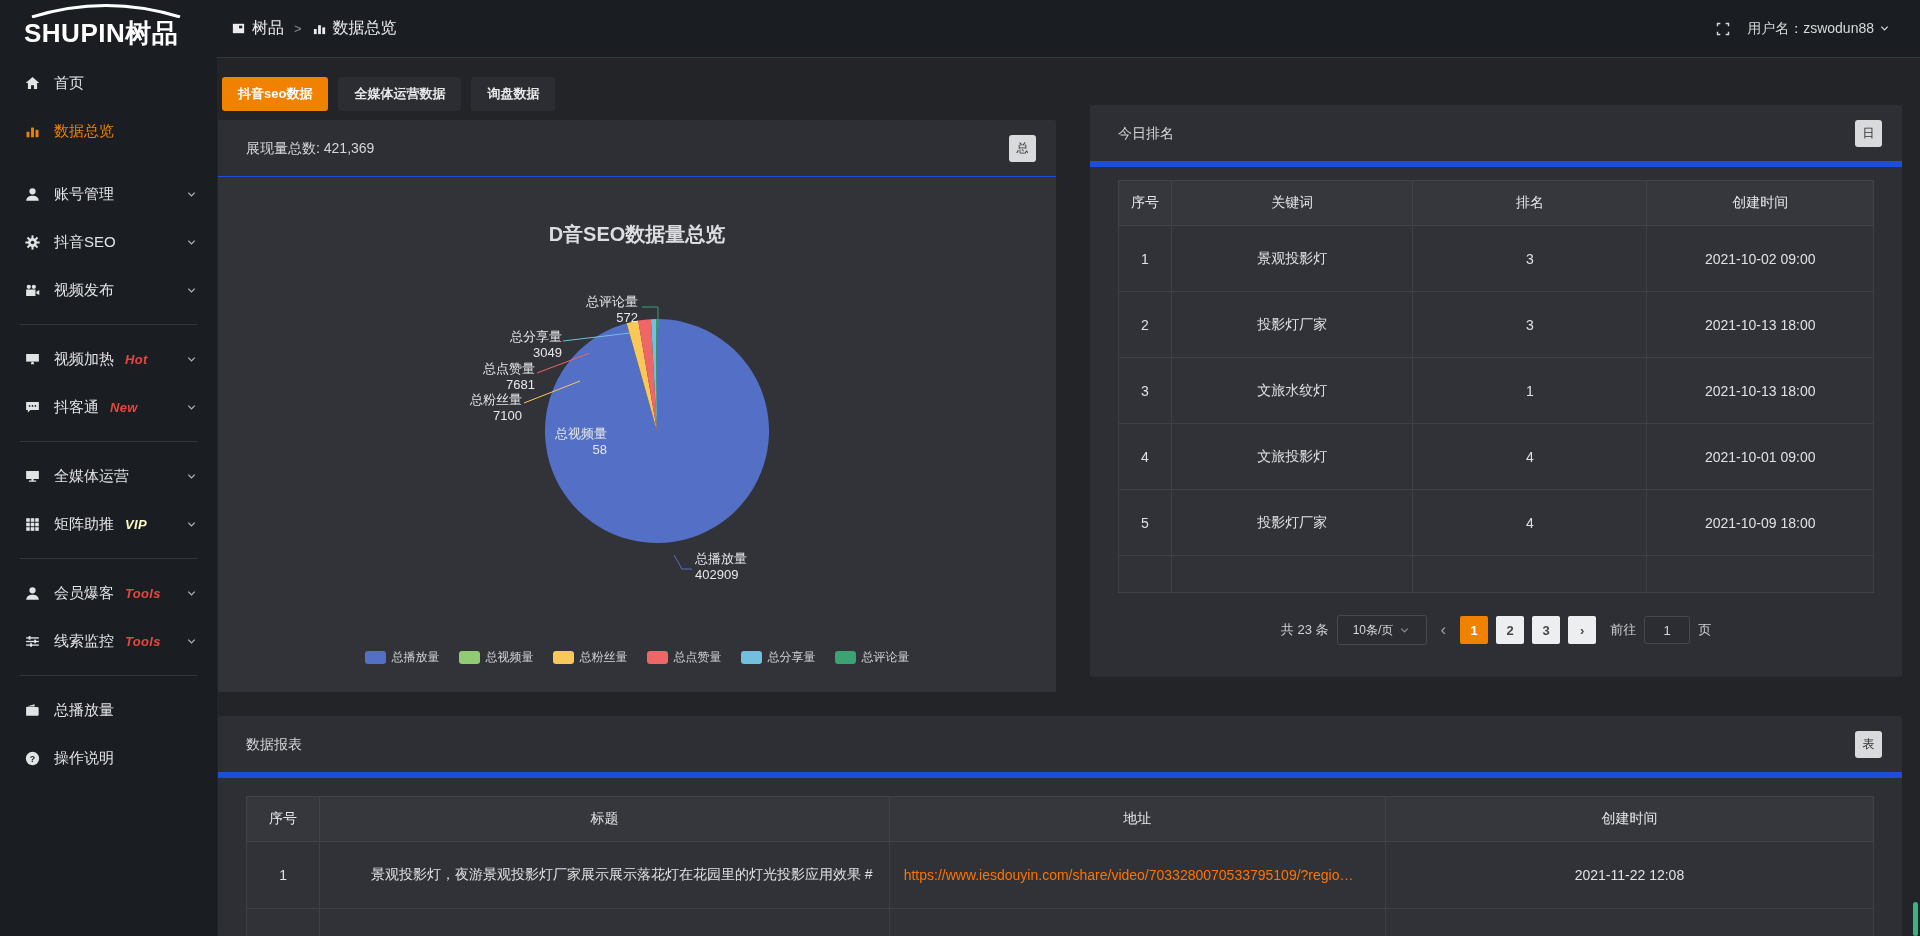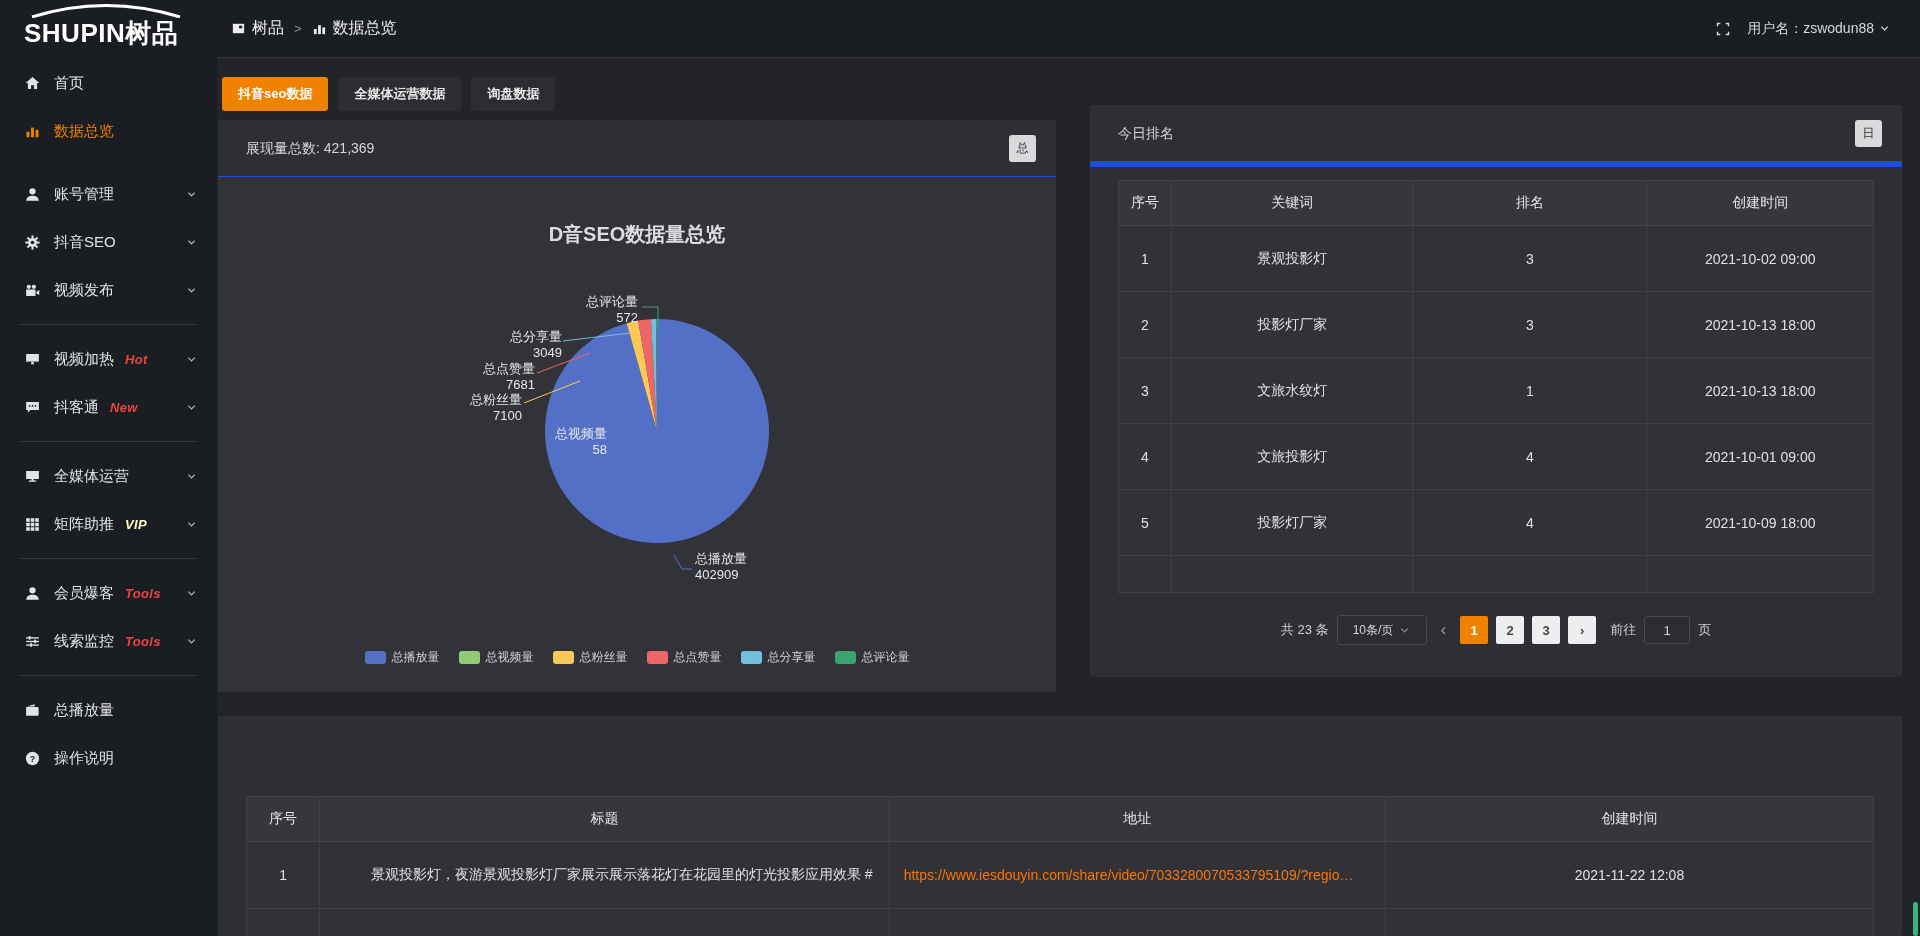--- a/index.html
+++ b/index.html
@@ -480,20 +480,24 @@
         <button class="pg-num">2</button>
         <button class="pg-num">3</button>
         <button class="pg-num">›</button>
         <span class="pg-goto">前往</span>
         <input class="pg-goto-input" value="1" style="">
         <span>页</span>
       </div>
   </section>
 
   <section class="panel report-panel">
+    <div class="panel-head">
+      <span>数据报表</span>
+      <button class="corner-btn">表</button>
+    </div>
     <table class="rp-table" id="report-table">
         <colgroup>
           <col style="width:4.5%">
           <col style="width:35%">
           <col style="width:30.5%">
           <col style="width:30%">
         </colgroup>
         <thead>
           <tr>
             <th>序号</th>

